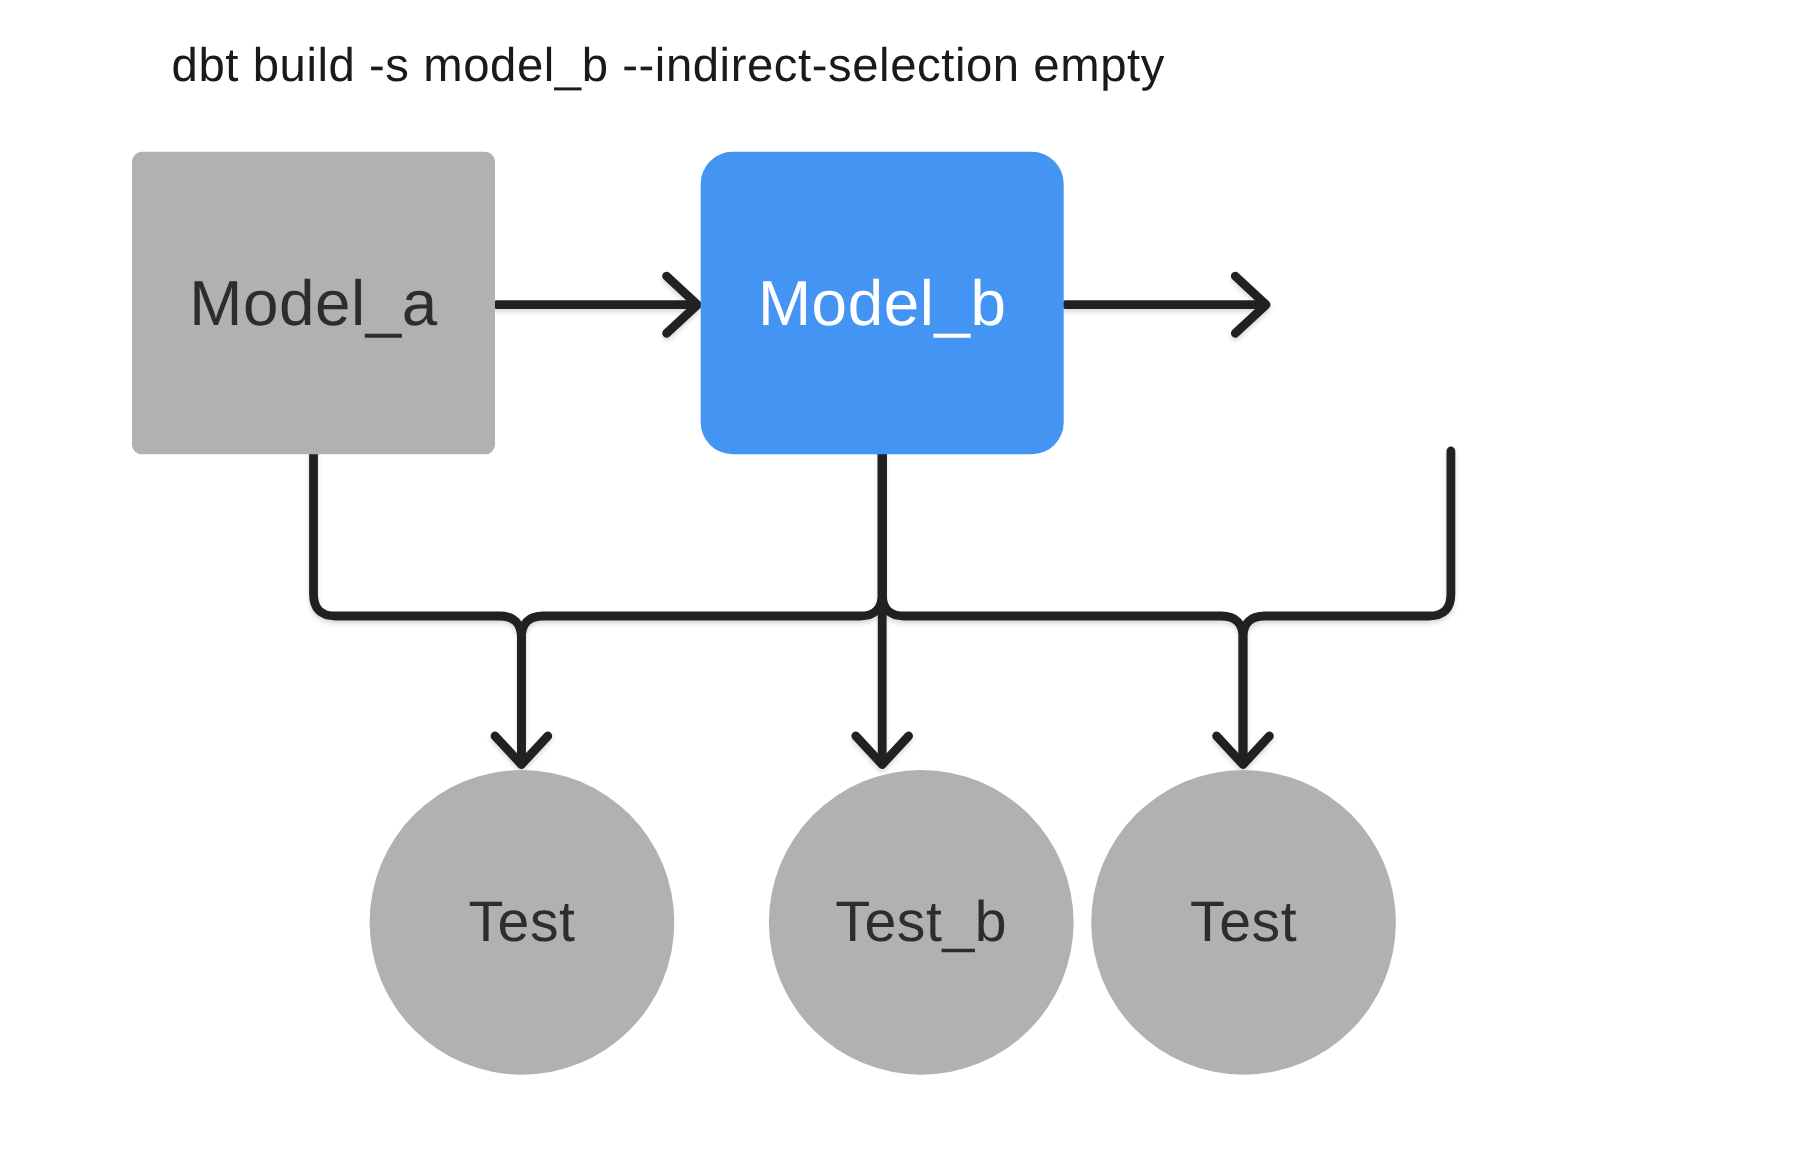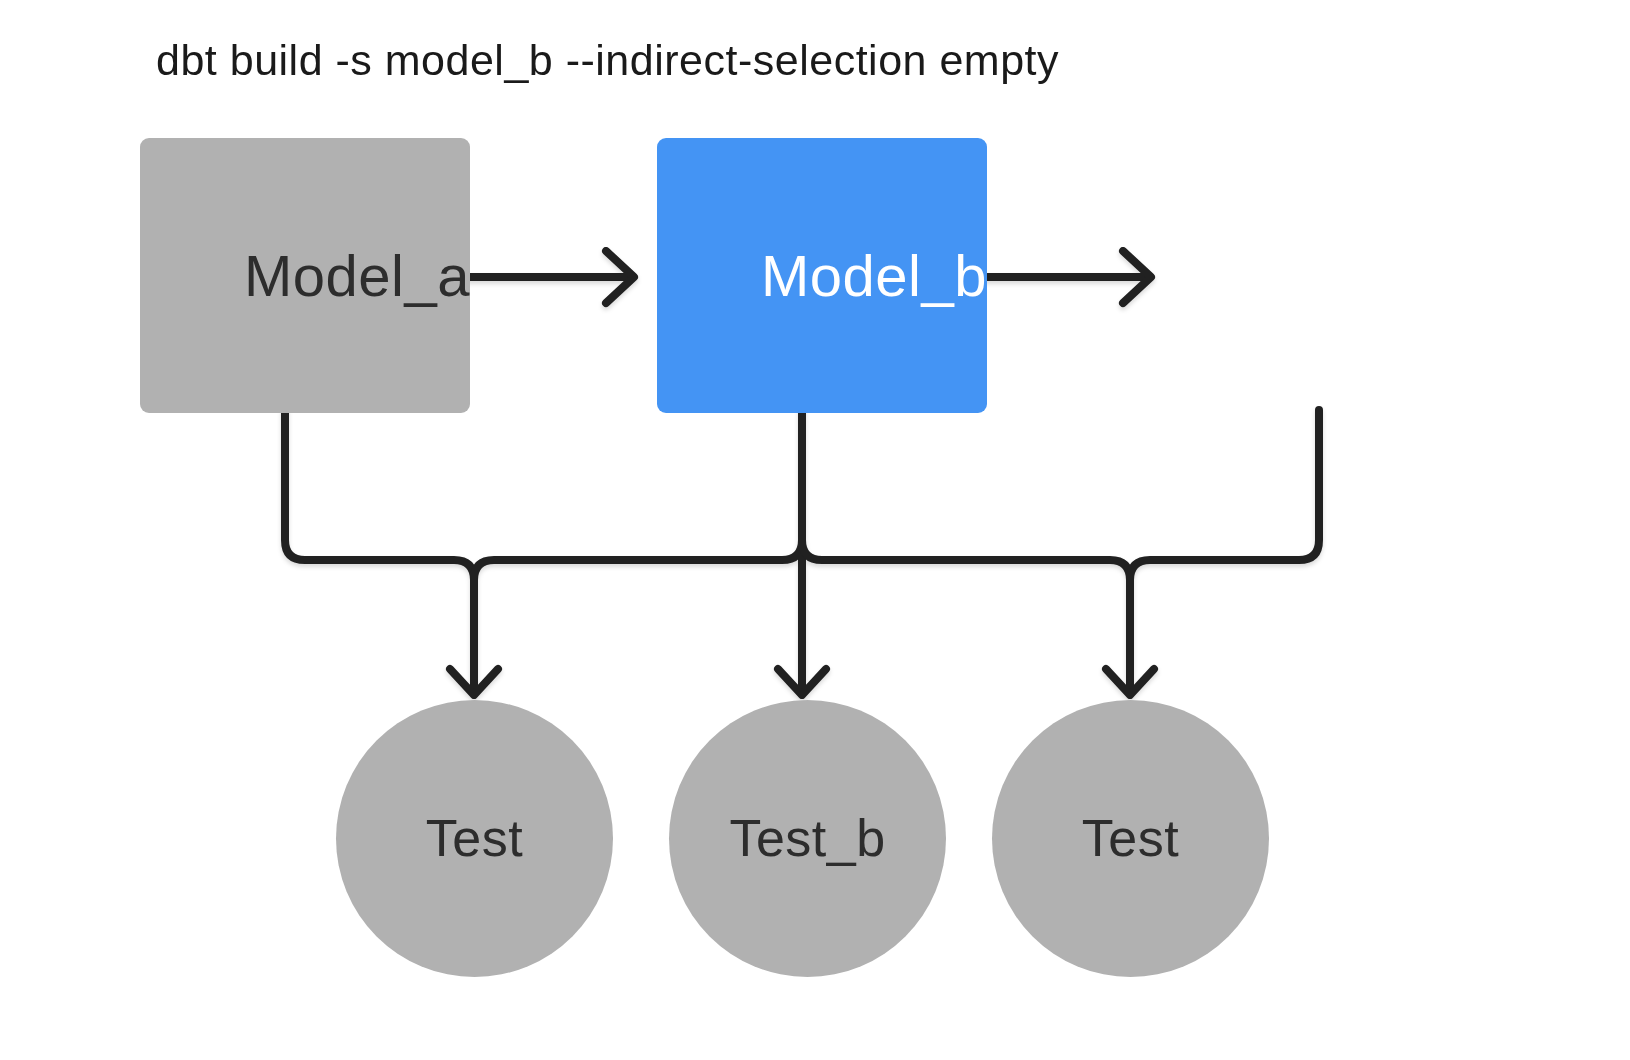--- a/index.html
+++ b/index.html
@@ -46,29 +46,28 @@
   }
   .node-box {
     position: absolute;
     width: 330px;
     height: 275px;
     top: 138px;
     border-radius: 9px;
     background: var(--node-gray);
     display: flex;
     align-items: center;
-    justify-content: flex-end;
-    margin-left: 20px;
+    justify-content: center;
   }
   .node-box .node-label {
     font-size: 58px;
     color: var(--node-text);
     letter-spacing: 0.5px;
   }
-  .node-box.selected { background: var(--node-selected); }
+  .node-box.selected { background: var(--node-selected); border-radius: 29px; }
   .node-box.selected .node-label { color: var(--node-selected-text); }
   .box-a { left: 120px; }
   .box-b { left: 637px; }
   .box-c { left: 1154px; }
   .node-circle {
     position: absolute;
     width: 277px;
     height: 277px;
     top: 700px;
     border-radius: 50%;
@@ -81,21 +80,21 @@
   }
   .node-circle .node-label {
     font-size: 52px;
     line-height: 85px;
     color: var(--node-text);
     letter-spacing: 0.5px;
     white-space: pre;
   }
   .node-circle .node-label:empty { display: none; }
   .circle-ab { left: 336px; }
-  .circle-b  { left: 669px; }
+  .circle-b  { left: 699px; }
   .circle-bc { left: 992px; }
 </style>
 </head>
 <body>
 
 <div class="canvas">
 
   <div class="diagram-title">dbt build -s model_b --indirect-selection empty</div>
 
   <svg class="edges-svg" viewBox="0 0 1630 1060" xmlns="http://www.w3.org/2000/svg" aria-hidden="true">

